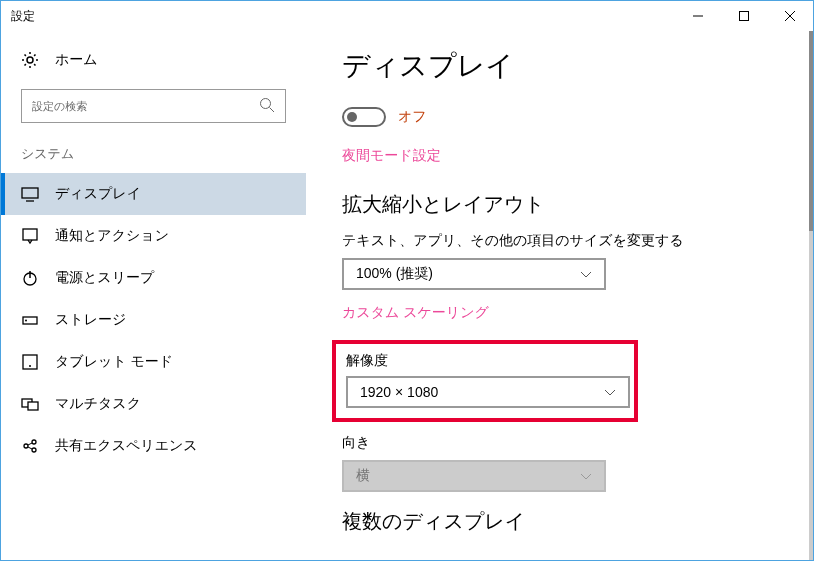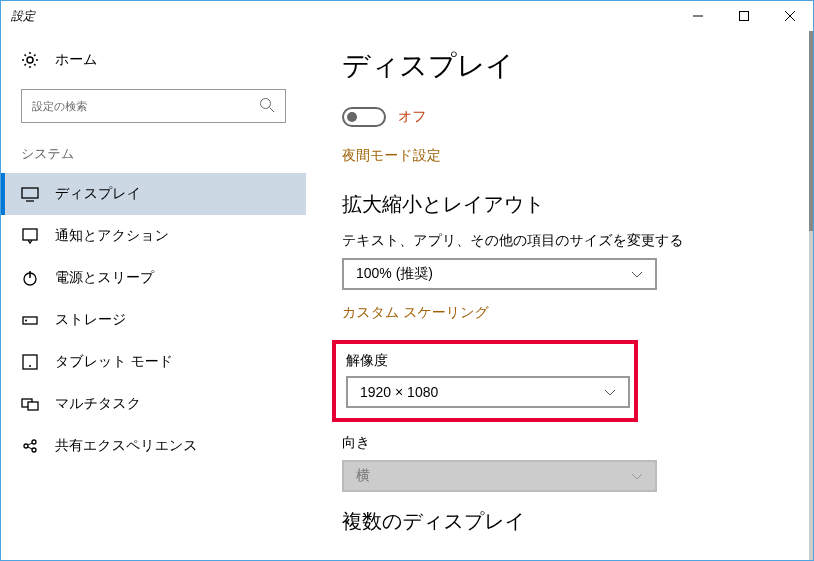--- a/index.html
+++ b/index.html
@@ -13,21 +13,21 @@
     overflow: hidden;
     position: relative;
     border: 1px solid #4da3e0;
   }
   .titlebar {
     height: 30px;
     display: flex;
     align-items: center;
     padding-left: 10px;
   }
-  .titlebar .title { font-size: 12px; font-style: italic; }
+  .titlebar .title { font-size: 12px; }
   .titlebar .controls {
     position: absolute;
     right: 0;
     top: 0;
     display: flex;
     height: 30px;
   }
   .titlebar .ctrl {
     width: 46px;
     height: 30px;
@@ -125,36 +125,36 @@
     position: absolute;
     width: 10px;
     height: 10px;
     border-radius: 50%;
     background: #666;
     left: 3px;
     top: 3px;
   }
   .toggle-label { color: #c2410c; }
   .link {
-    color: #a16207;
+    color: #ec4899;
     font-size: 14px;
     margin-bottom: 26px;
     display: block;
   }
   h2.section-title {
     font-size: 20px;
     font-weight: 400;
     margin-bottom: 14px;
   }
   .field-label {
     font-size: 14px;
     margin-bottom: 8px;
   }
   .combo {
-    width: 315px;
+    width: 264px;
     height: 32px;
     border: 2px solid #999;
     display: flex;
     align-items: center;
     padding: 0 12px;
     justify-content: space-between;
     margin-bottom: 14px;
     background: #fff;
   }
   .combo.disabled {

